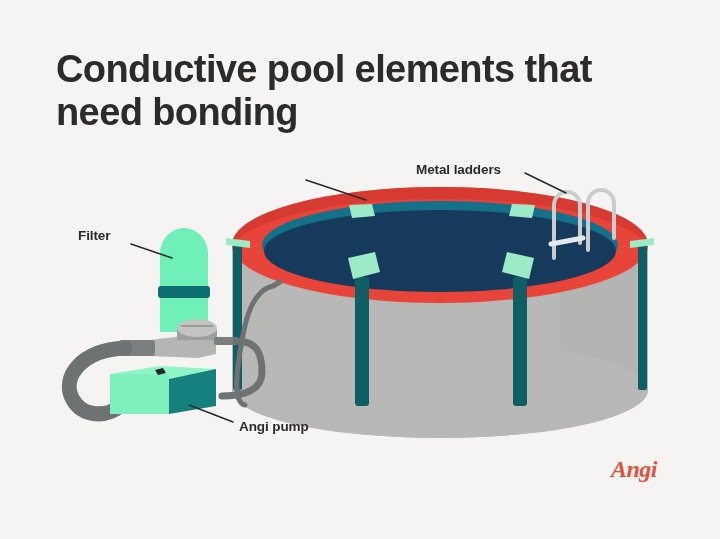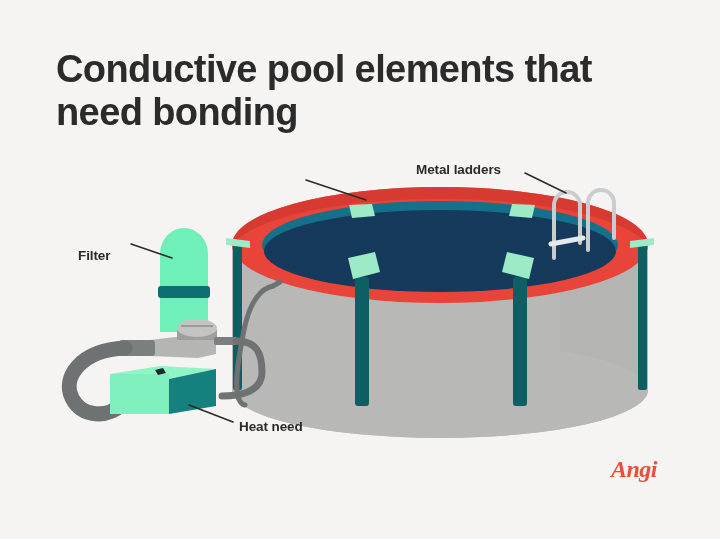--- a/index.html
+++ b/index.html
@@ -44,21 +44,21 @@
     position: absolute;
     font-family: "Liberation Sans", sans-serif;
     font-size: 13.5px;
     font-weight: bold;
     color: #2b2b2b;
     white-space: nowrap;
     letter-spacing: -0.1px;
   }
   #lbl-frame  { left: 176px; top: 173px; }
   #lbl-ladder { left: 416px; top: 162px; }
-  #lbl-filter { left: 78px;  top: 248px; }
+  #lbl-filter { left: 78px;  top: 228px; }
   #lbl-heat   { left: 239px; top: 419px; }
   #logo {
     position: absolute;
     left: 611px;
     top: 456px;
     font-family: "Liberation Serif", serif;
     font-size: 24px;
     font-weight: bold;
     font-style: italic;
     letter-spacing: -0.5px;
@@ -154,17 +154,17 @@
     <g stroke="#2b2b2b" stroke-width="1.6" fill="none" stroke-linecap="round">
       <path d="M306 180 L366 200"></path>
       <path d="M525 173 L566 193"></path>
       <path d="M131 244 L172 258"></path>
       <path d="M189 405 L233 422"></path>
     </g>
   </svg>
 
   <span class="lbl" id="lbl-ladder">Metal ladders</span>
   <span class="lbl" id="lbl-filter">Filter</span>
-  <span class="lbl" id="lbl-heat">Heat need</span>
+  <span class="lbl" id="lbl-heat">Angi pump</span>
 
   <span id="logo">Angi</span>
 
 </div>
 
 </body></html>

